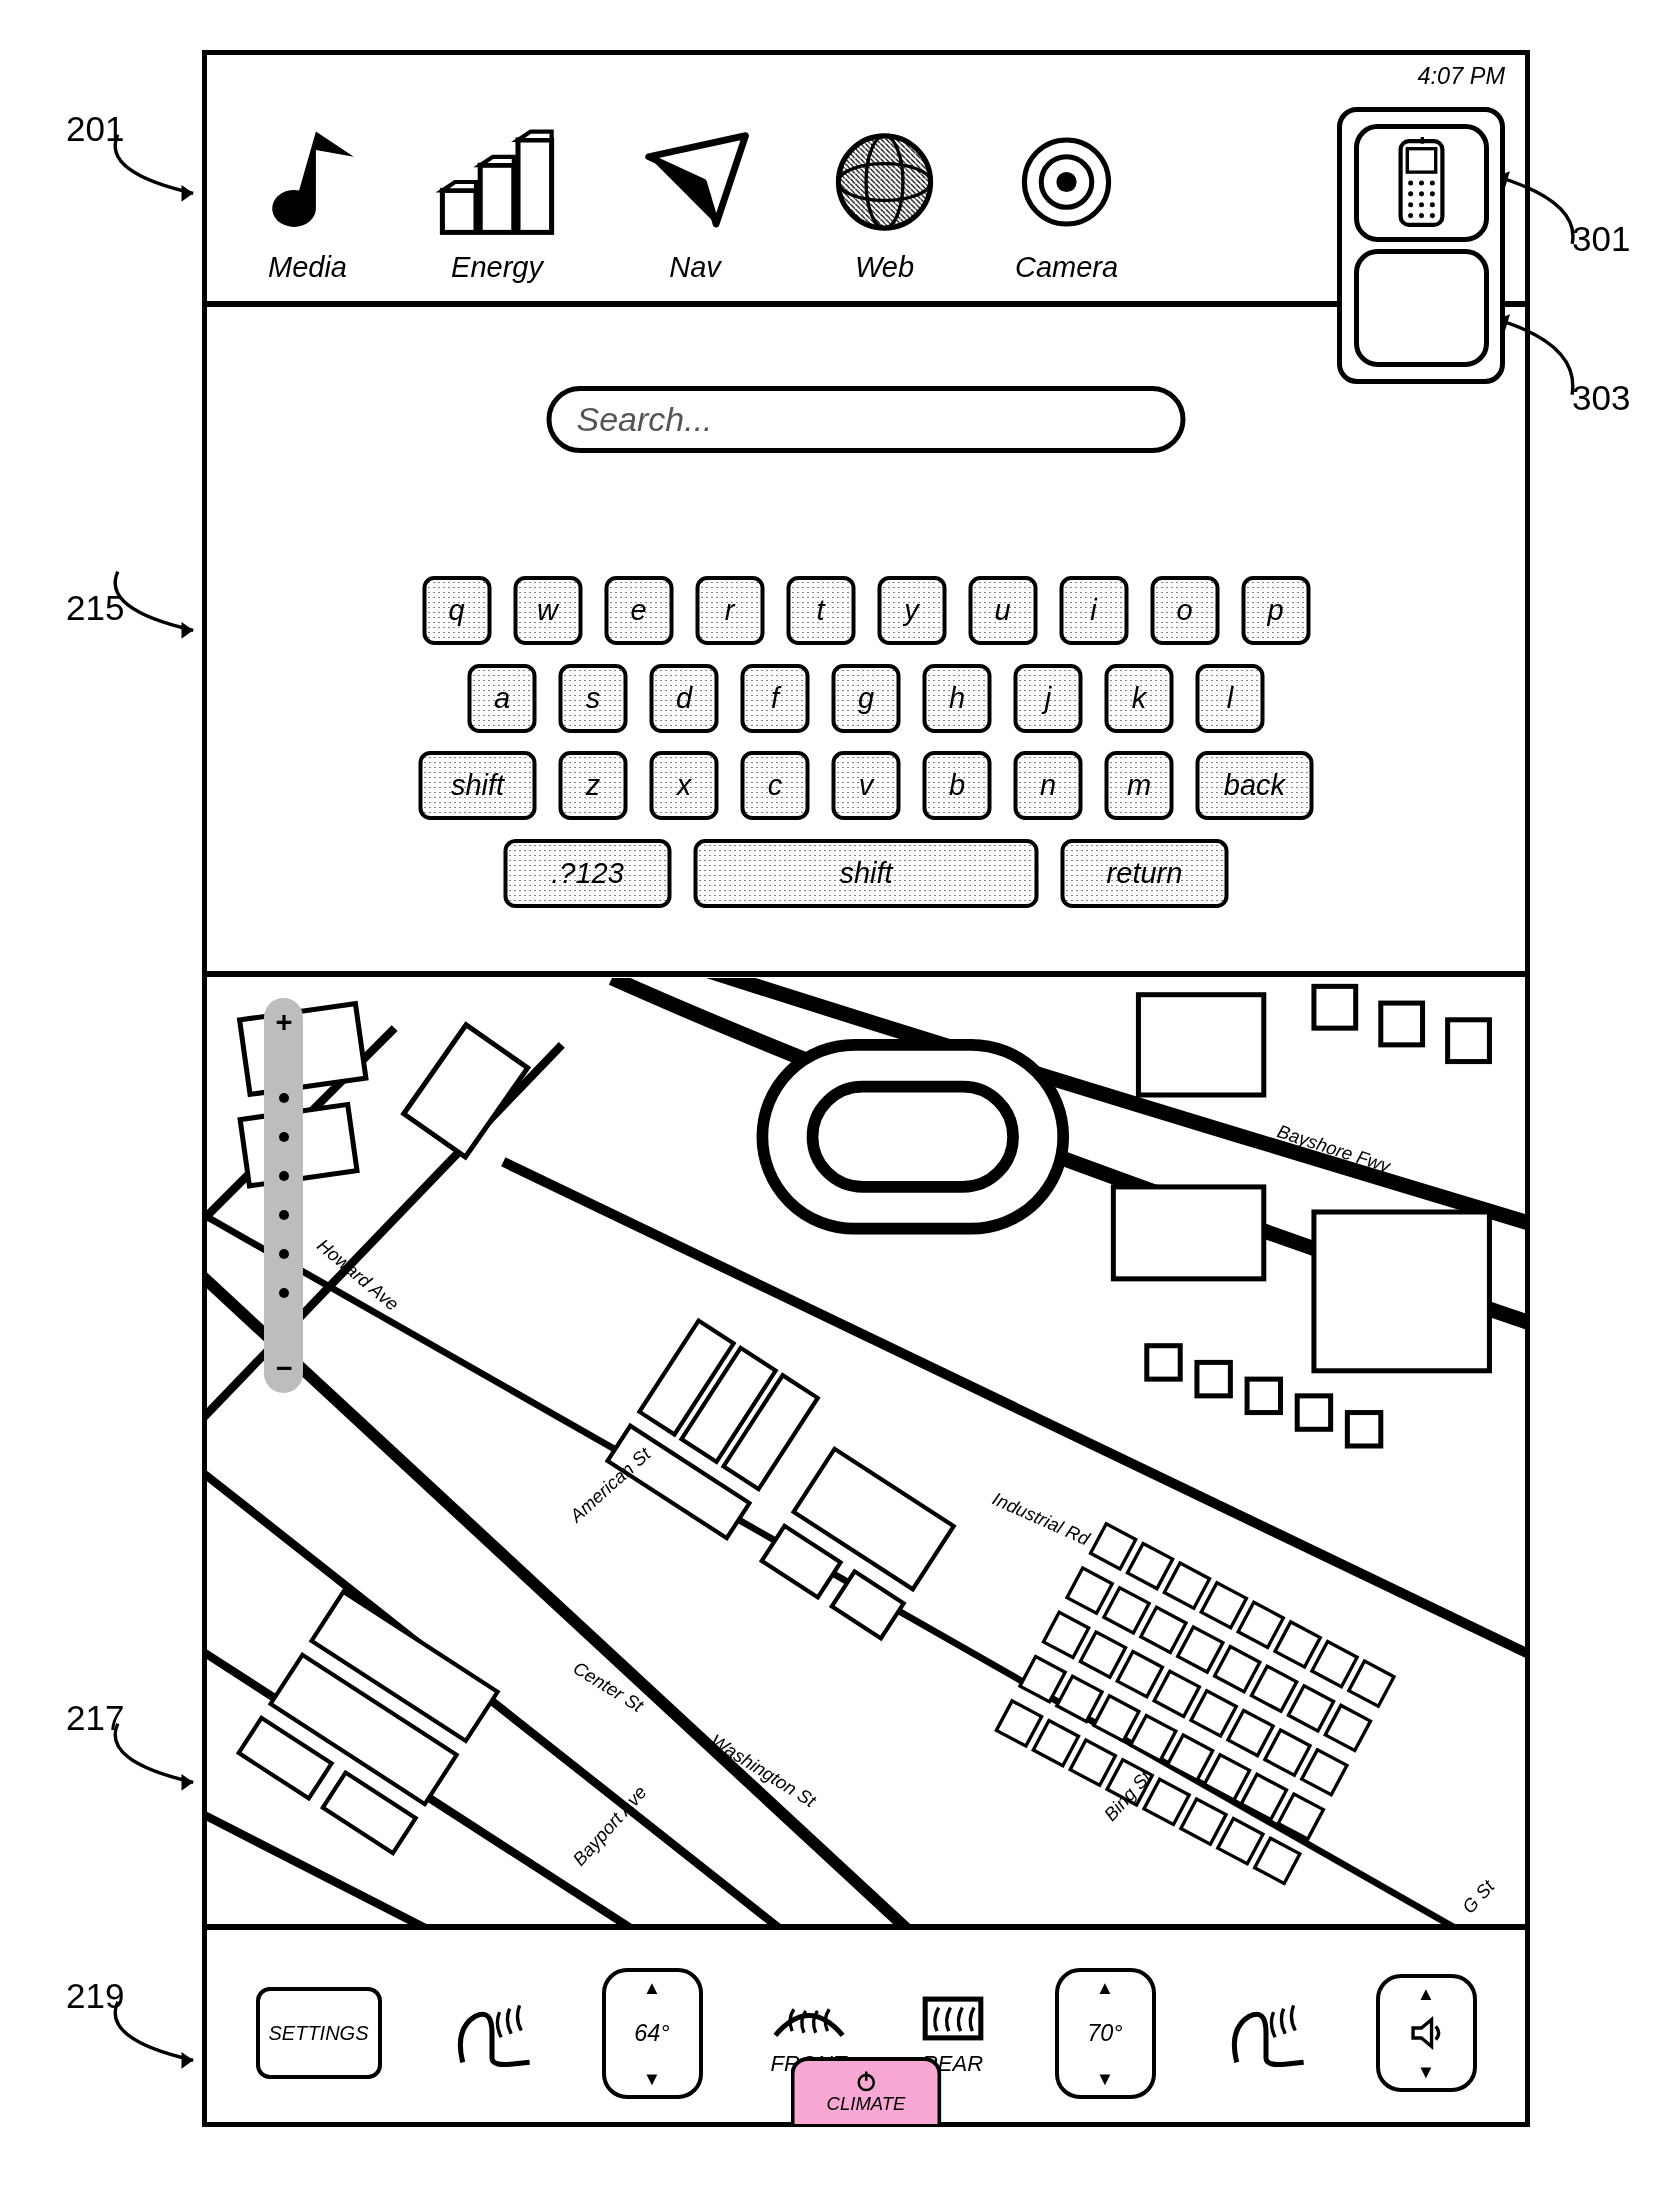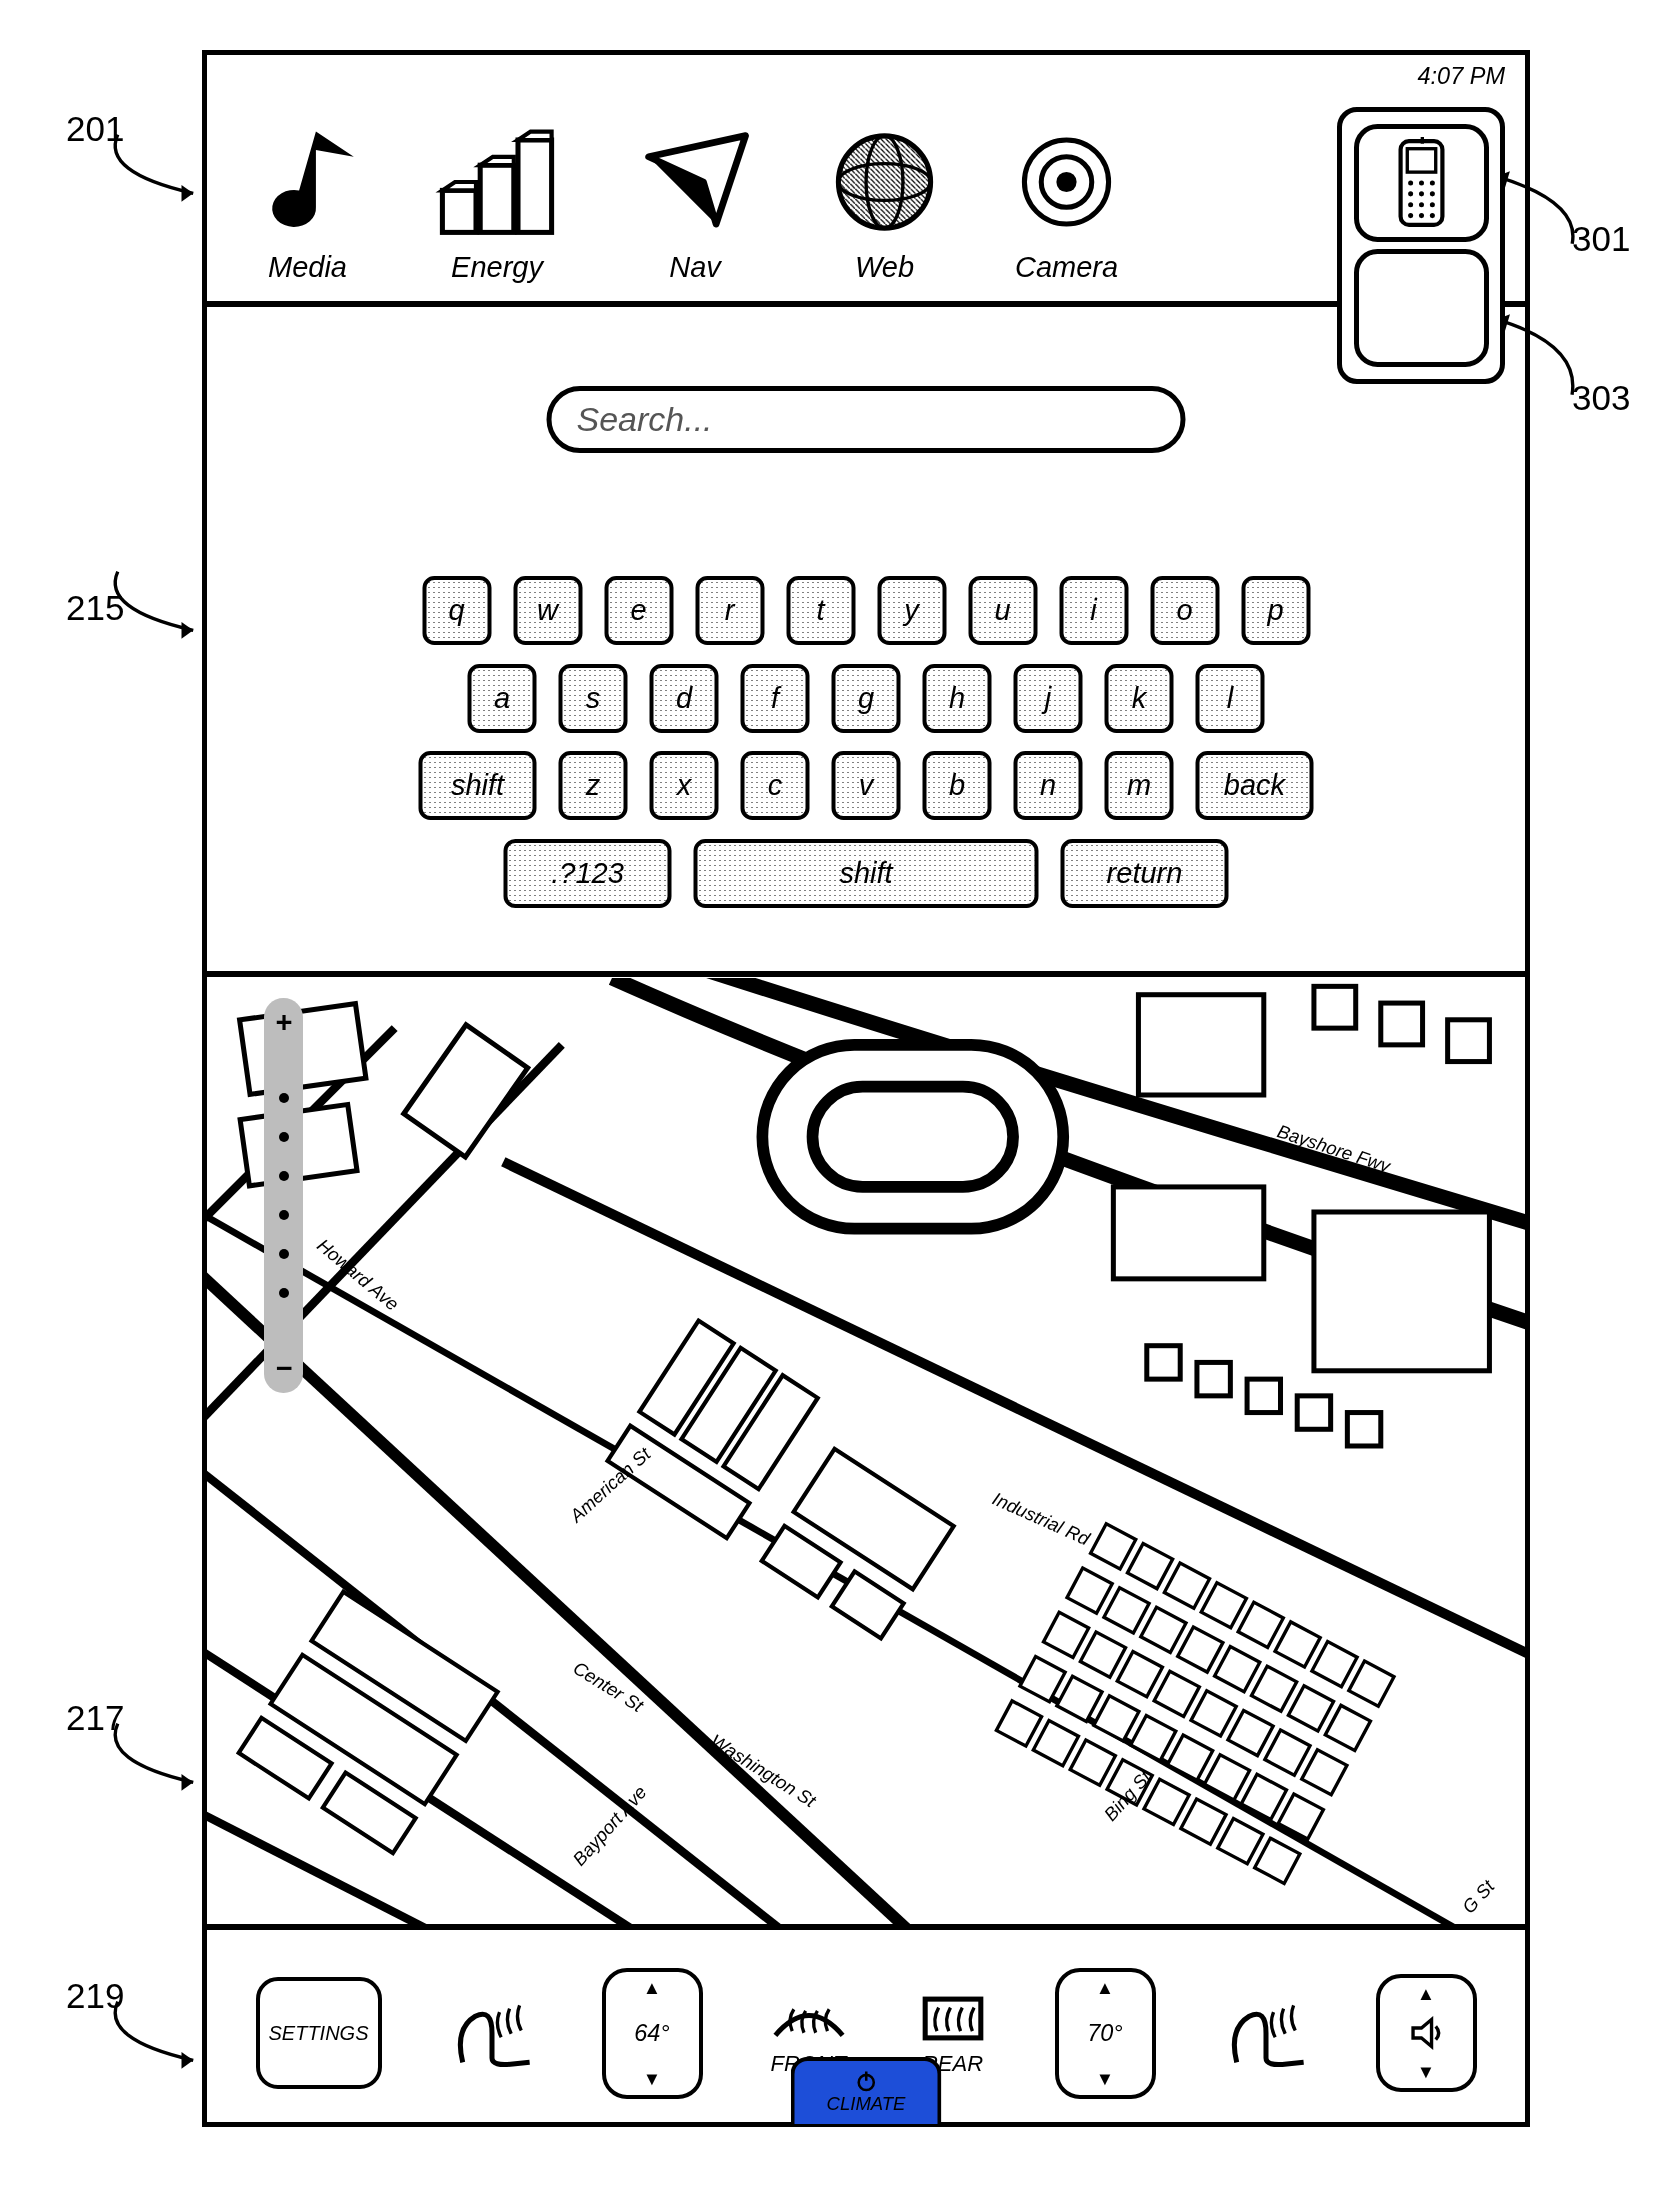--- a/index.html
+++ b/index.html
@@ -22,27 +22,27 @@
   .key.wide3 { min-width: 345px; }
   .divider-mid { position: absolute; left: 0; top: 916px; width: 100%; height: 10px; border-top: 6.7px solid #000; }
   .map { position: absolute; left: 0; top: 923px; width: 100%; height: 952px; border-bottom: 6.7px solid #000; overflow: hidden; }
   .map svg { width: 100%; height: 100%; }
   .zoom { position: absolute; left: 57px; top: 20px; width: 39px; height: 395px; background: #bdbdbd; border-radius: 19.3px; display: flex; flex-direction: column; align-items: center; justify-content: space-between; padding: 8.4px 0; z-index: 2; }
   .zoom .dots { display: flex; flex-direction: column; gap: 29px; }
   .zoom .dot { width: 10px; height: 10px; background: #000; border-radius: 50%; }
   .zoom .sym { font-size: 29px; font-weight: bold; }
   .maplabel { position: absolute; font-size: 18.5px; background: transparent; white-space: nowrap; }
   .bottombar { position: absolute; left: 0; top: 1888px; width: 100%; height: 180px; display: flex; align-items: center; justify-content: space-around; padding: 0 25px; gap: 17px; }
-  .pill { border: 4.2px solid #000; border-radius: 22px; height: 112px; min-width: 92px; display: flex; align-items: center; justify-content: center; font-size: 20px; padding: 0 13.5px; }
+  .pill { border: 4.2px solid #000; border-radius: 14px; height: 92px; min-width: 92px; display: flex; align-items: center; justify-content: center; font-size: 20px; padding: 0 13.5px; }
   .temp { border: 4.2px solid #000; border-radius: 25px; width: 101px; height: 131px; display: flex; flex-direction: column; align-items: center; justify-content: space-between; padding: 5px 0; }
   .temp .tri { font-size: 18.5px; }
   .temp .val { font-size: 23.5px; }
   .btlabel { font-size: 22px; text-align: center; }
   .btcol { display: flex; flex-direction: column; align-items: center; gap: 3.4px; }
-  .climate-tab { position: absolute; left: 50%; bottom: -1.7px; transform: translateX(-50%); width: 151px; height: 67px; border: 4.2px solid #000; border-bottom: none; border-radius: 17px 17px 0 0; display: flex; flex-direction: column; align-items: center; justify-content: center; font-size: 18.5px; background: #1d4ed8; }
+  .climate-tab { position: absolute; left: 50%; bottom: -1.7px; transform: translateX(-50%); width: 151px; height: 67px; border: 4.2px solid #000; border-bottom: none; border-radius: 17px 17px 0 0; display: flex; flex-direction: column; align-items: center; justify-content: center; font-size: 18.5px; background: #f9a8d4; }
   .callout { position: absolute; font-size: 35px; }
   .arrow-svg { position: absolute; }
 </style>
 </head>
 <body>
 
 <div class="page">
 
   <div class="callout" style="left:66px; top:109px;">201</div>
   <svg class="arrow-svg" style="left:101px; top:126px;" width="109" height="76" viewBox="0 0 130 90">

